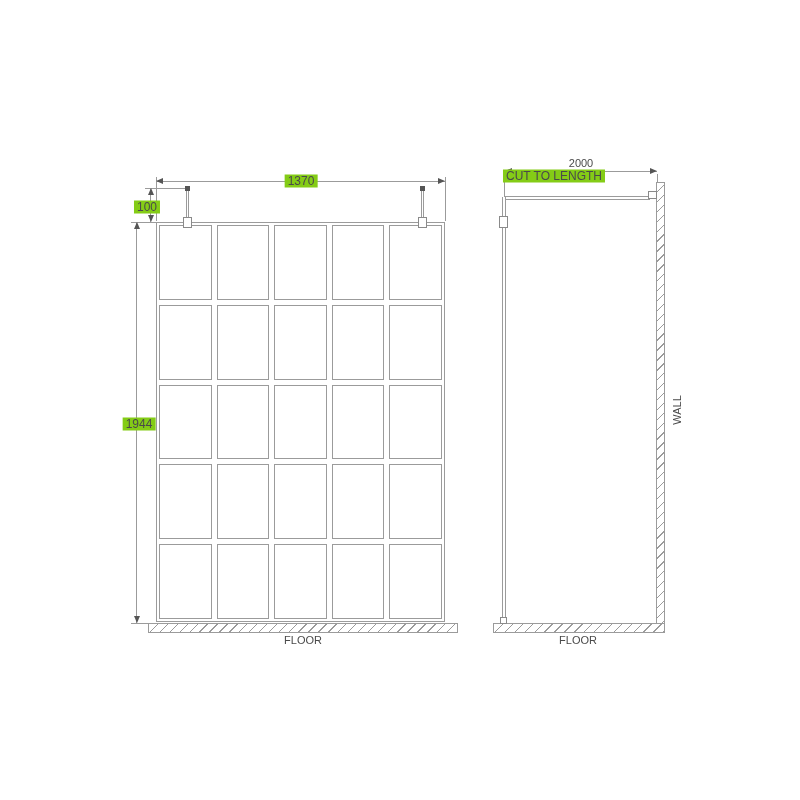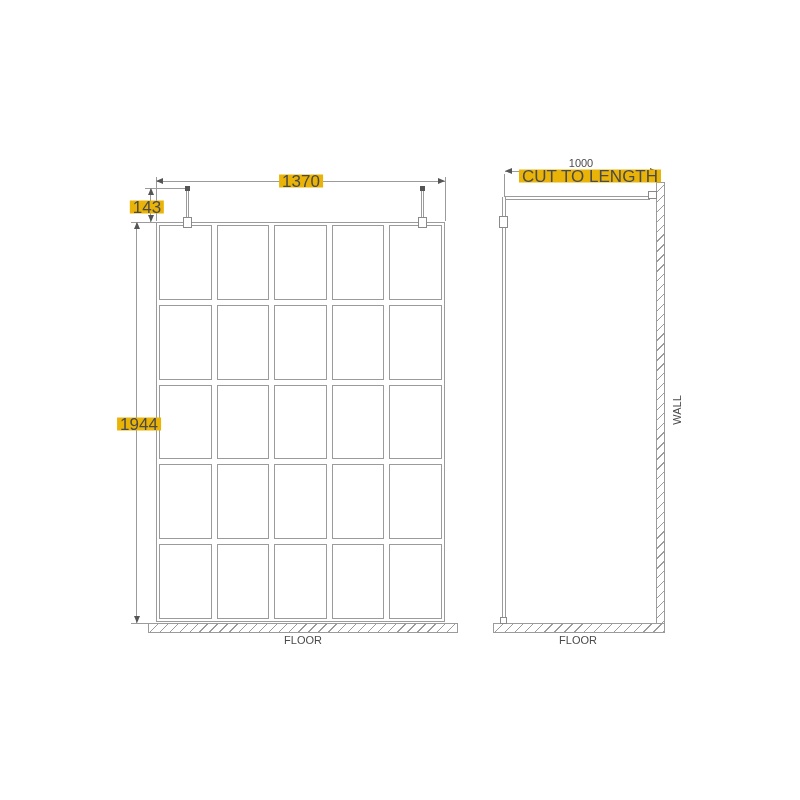--- a/index.html
+++ b/index.html
@@ -8,22 +8,22 @@
     --accent:#555555;
   }
   html,body{margin:0;padding:0;background:#fff;}
   #canvas{
     position:relative;width:800px;height:800px;background:#fff;overflow:hidden;
     font-family:"Liberation Sans", sans-serif;color:var(--text);
   }
   .hl{position:absolute;height:1px;background:var(--line);}
   .vl{position:absolute;width:1px;background:var(--line);}
   .dim-label{
-    position:absolute;transform:translate(-50%,-50%);background:#eab308;
-    font-size:17px;line-height:13px;color:var(--text);padding:0 3px;white-space:nowrap;z-index:5;
+    position:absolute;transform:translate(-50%,-50%);background:#84cc16;
+    font-size:12px;line-height:13px;color:var(--text);padding:0 3px;white-space:nowrap;z-index:5;
   }
   .plain-label{
     position:absolute;transform:translate(-50%,-50%);font-size:11px;line-height:13px;
     color:var(--text);white-space:nowrap;z-index:5;background:#fff;padding:0 2px;
   }
   .rot{transform:translate(-50%,-50%) rotate(-90deg);}
   .ar{position:absolute;width:0;height:0;z-index:4;}
   .ar-l{border-top:3px solid transparent;border-bottom:3px solid transparent;border-right:7px solid var(--accent);}
   .ar-r{border-top:3px solid transparent;border-bottom:3px solid transparent;border-left:7px solid var(--accent);}
   .ar-u{border-left:3px solid transparent;border-right:3px solid transparent;border-bottom:7px solid var(--accent);}
@@ -60,21 +60,21 @@
     <div class="ar ar-l" style="left:156px;top:178px"></div>
     <div class="ar ar-r" style="left:438px;top:178px"></div>
     <div class="vl" style="left:156px;top:177px;height:44px"></div>
     <div class="vl" style="left:445px;top:177px;height:44px"></div>
     <div class="dim-label" style="left:301px;top:181px">1370</div>
 
     <div class="hl" style="left:145px;top:188px;width:43px"></div>
     <div class="vl" style="left:150px;top:188px;height:34px"></div>
     <div class="ar ar-u" style="left:148px;top:188px"></div>
     <div class="ar ar-d" style="left:148px;top:215px"></div>
-    <div class="dim-label" style="left:147px;top:207px">143</div>
+    <div class="dim-label" style="left:147px;top:207px">100</div>
 
     <div class="vl" style="left:136px;top:222px;height:401px"></div>
     <div class="hl" style="left:131px;top:222px;width:25px"></div>
     <div class="hl" style="left:131px;top:623px;width:19px"></div>
     <div class="ar ar-u" style="left:134px;top:222px"></div>
     <div class="ar ar-d" style="left:134px;top:616px"></div>
     <div class="dim-label" style="left:139px;top:424px">1944</div>
 
     <div class="panel">
       <div class="grid" style="grid-template-rows: repeat(5, 1fr); grid-template-columns: repeat(5, 1fr);">
@@ -118,22 +118,22 @@
     <div class="plain-label" style="left:303px;top:640px">FLOOR</div>
   </div>
 
   <div>
 
     <div class="hl" style="left:505px;top:171px;width:152px"></div>
     <div class="ar ar-l" style="left:505px;top:168px"></div>
     <div class="ar ar-r" style="left:650px;top:168px"></div>
     <div class="vl" style="left:504px;top:174px;height:22px"></div>
     <div class="vl" style="left:657px;top:174px;height:8px"></div>
-    <div class="plain-label" style="left:581px;top:163px;background:transparent">1000</div>
-    <div class="dim-label" style="left:590px;top:176px">CUT TO LENGTH</div>
+    <div class="plain-label" style="left:581px;top:163px;background:transparent">2000</div>
+    <div class="dim-label" style="left:554px;top:176px">CUT TO LENGTH</div>
 
     <div class="arm"></div>
     <div class="fitting" style="left:648px;top:191px;width:9px;height:8px"></div>
 
     <div class="glass-side"></div>
     <div class="fitting" style="left:499px;top:216px;width:9px;height:12px"></div>
     <div class="fitting" style="left:500px;top:617px;width:7px;height:7px"></div>
 
     <div class="wall"></div>
     <div class="plain-label rot" style="left:677px;top:410px;background:transparent">WALL</div>

